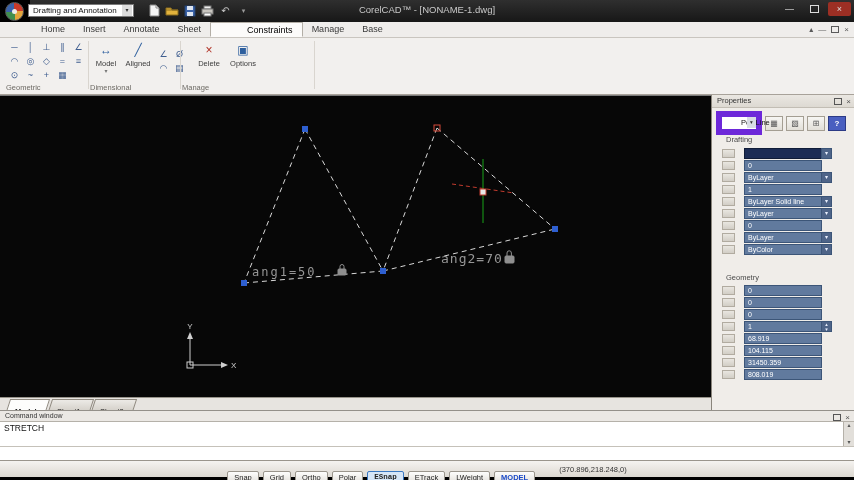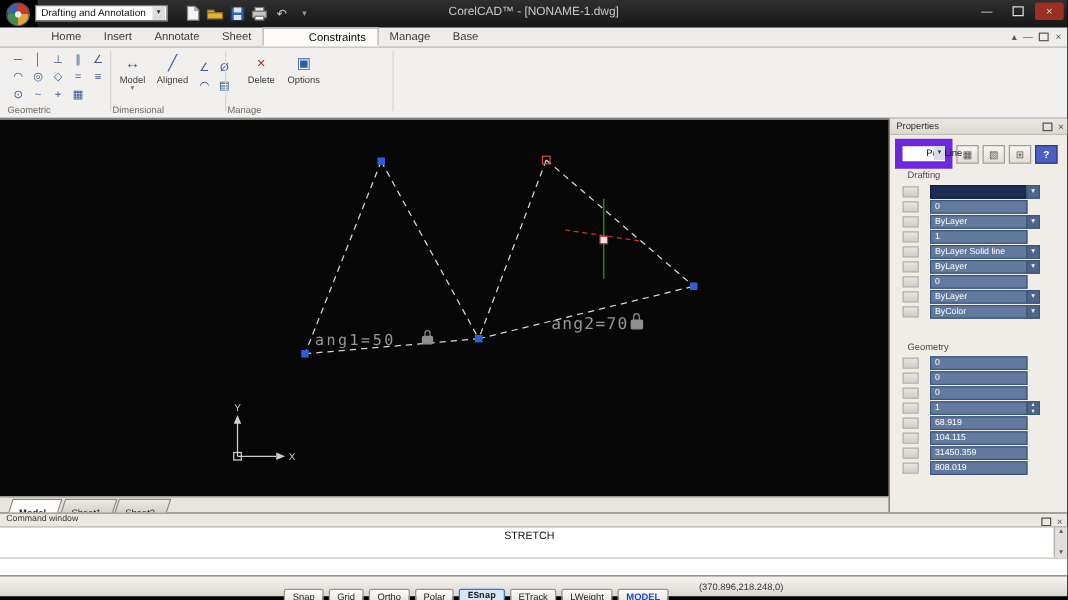--- a/index.html
+++ b/index.html
@@ -102,21 +102,21 @@
   .parrow .tiny{display:block;font-size:5px;line-height:4.5px;}
 
   
   #cmd{position:absolute;left:0;top:410px;width:854px;height:50px;background:#ebe8e4;
        border-top:1px solid #94908a;box-sizing:border-box;}
   #cmd-header{position:absolute;left:0;top:0;width:100%;height:10px;font-size:7px;line-height:10px;
               color:#333;padding-left:5px;box-sizing:border-box;}
   #cmd-header .hicos{position:absolute;right:4px;top:2px;display:flex;gap:4px;align-items:center;}
   #cmd-hist{position:absolute;left:0;top:10px;width:843px;height:25px;background:#fff;
             border-top:1px solid #b5b1a9;box-sizing:border-box;padding:1px 0 0 4px;}
-  .cmd-line{font-size:8.5px;line-height:11px;color:#111;white-space:pre;text-align:center;}
+  .cmd-line{font-size:8.5px;line-height:11px;color:#111;white-space:pre;}
   .cmd-link{color:#1a49c8;}
   #cmd-scroll{position:absolute;right:0;top:10px;width:11px;height:25px;background:#e2dfda;
               border-left:1px solid #b5b1a9;border-top:1px solid #b5b1a9;box-sizing:border-box;
               display:flex;flex-direction:column;justify-content:space-between;align-items:center;}
   #cmd-scroll span{font-size:6px;color:#555;line-height:7px;}
   #cmd-prompt{position:absolute;left:0;top:35px;width:854px;height:15px;background:#fff;
               border-top:1px solid #c5c1b9;box-sizing:border-box;padding:1px 0 0 4px;
               font-size:8.5px;line-height:12px;color:#000;font-weight:bold;white-space:pre;}
   .caret{display:inline-block;width:1px;height:9px;background:#333;margin-left:2px;vertical-align:middle;}
 

